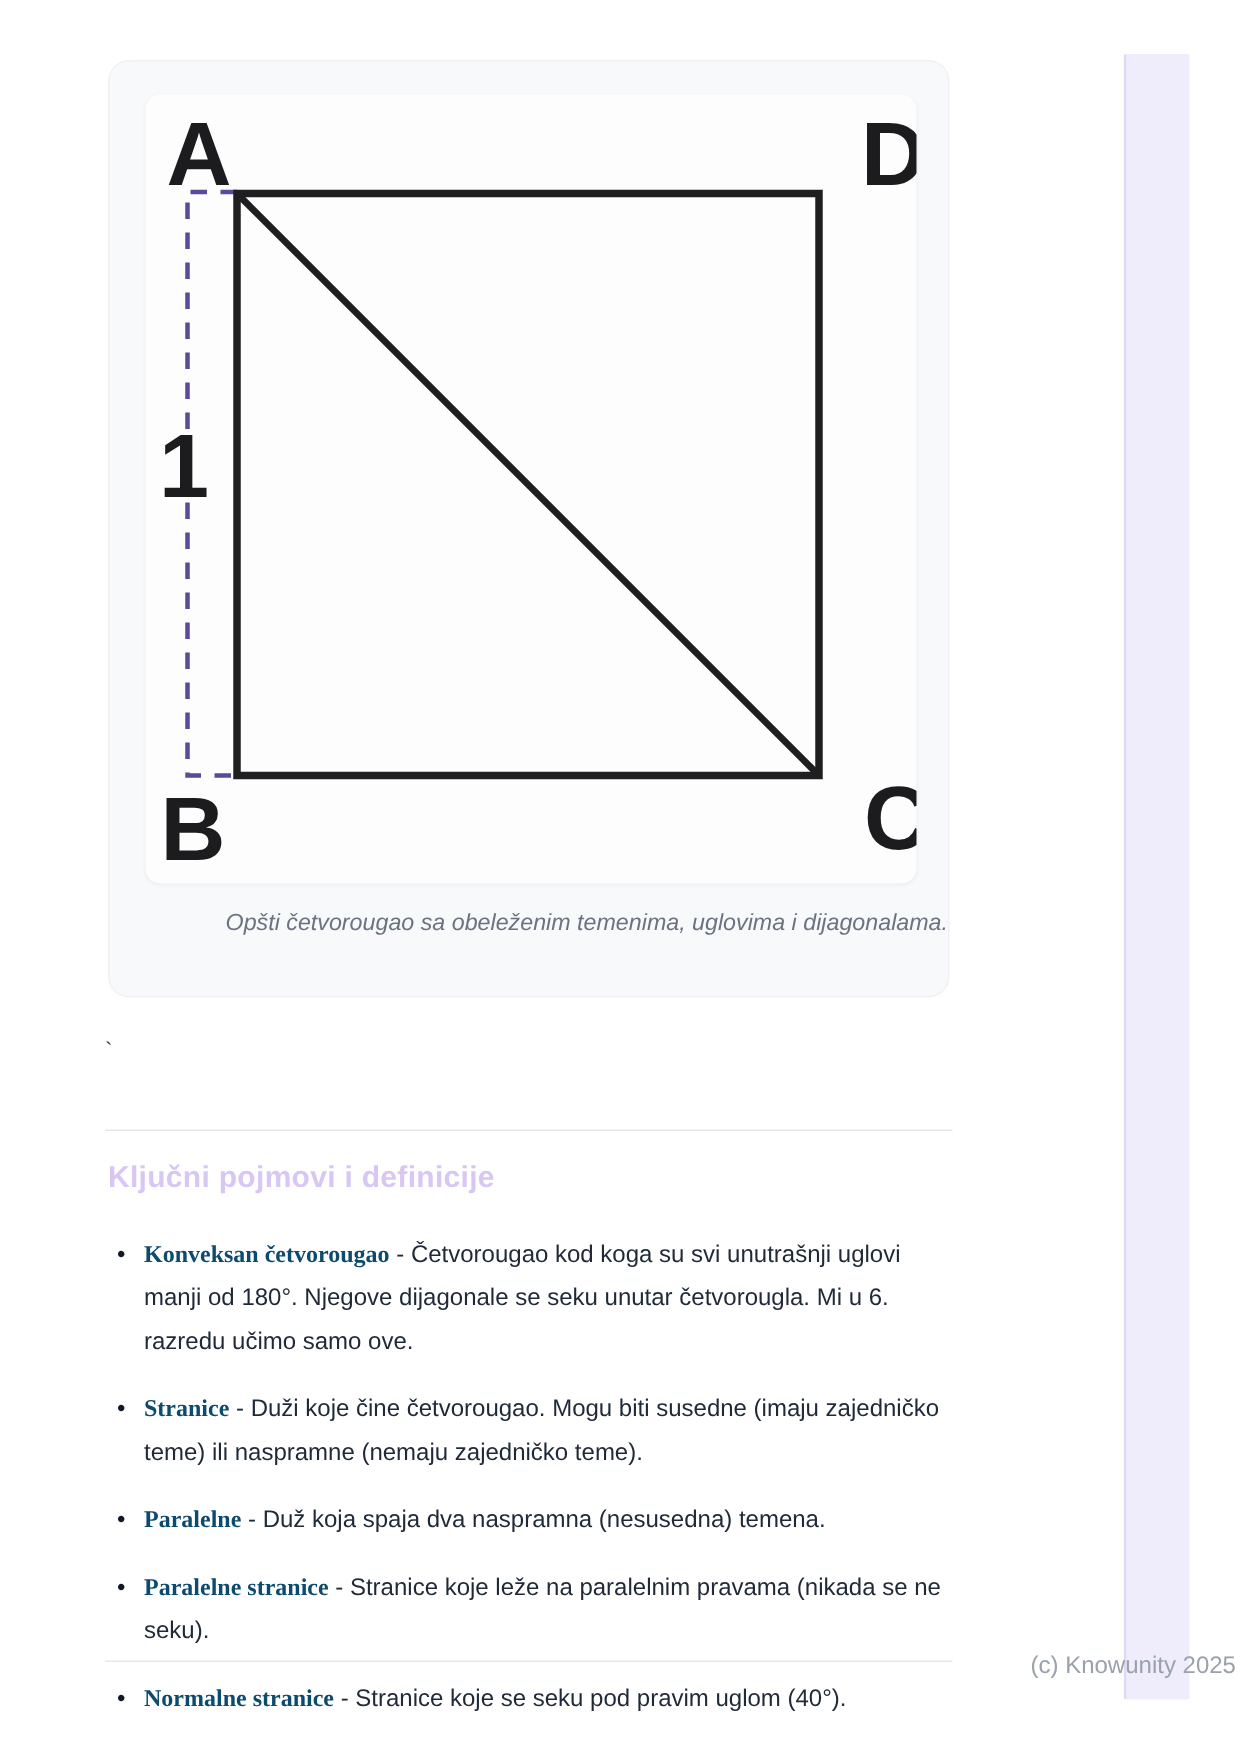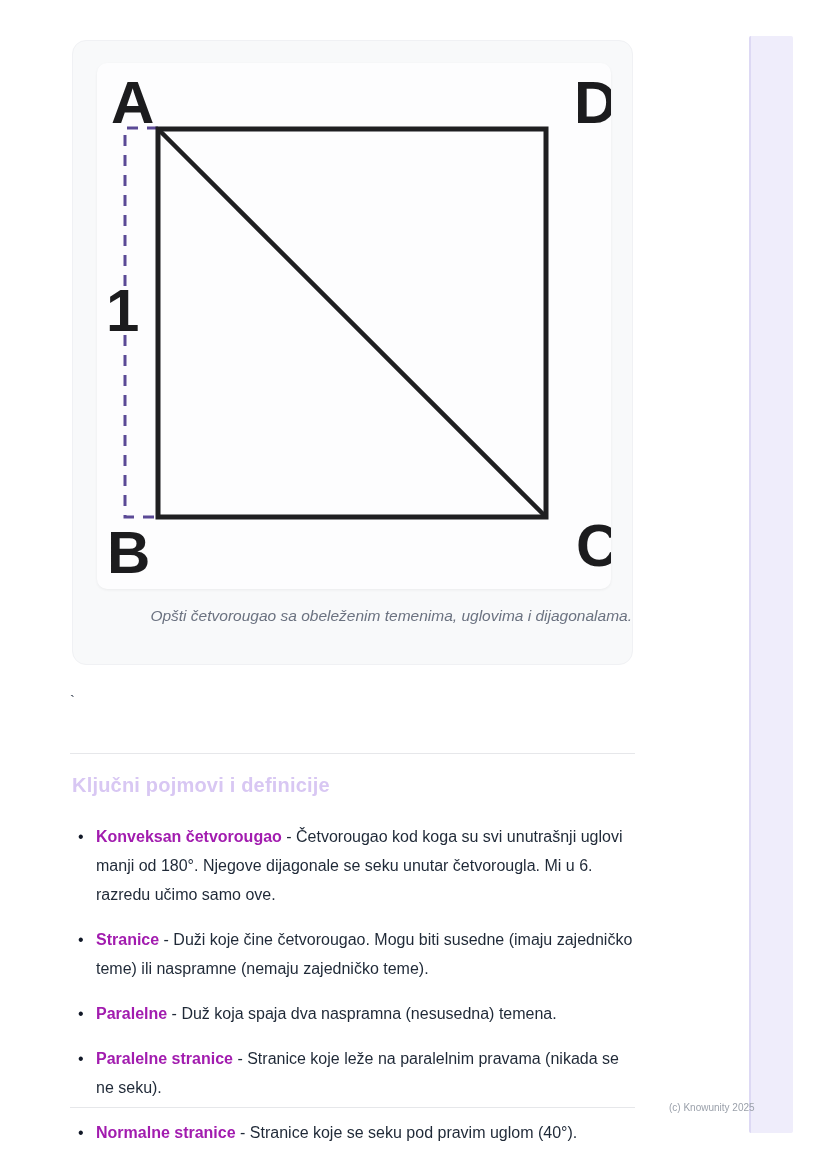--- a/index.html
+++ b/index.html
@@ -91,25 +91,25 @@
     line-height: 29px;
     margin-bottom: 16px;
     color: #1f2937;
   }
   .terms-list li .bullet {
     position: absolute;
     left: 6px; top: 0;
     font-size: 16px;
     color: #111827;
   }
-  .term { font-weight: 700; color: #a21caf; }
+  .term { font-weight: 700; color: #0c4a6e; font-family: Liberation Serif, serif; }
   .page-footer {
     position: absolute;
-    left: 669px; top: 1102px;
-    font-size: 10px;
+    left: 687px; top: 1102px;
+    font-size: 16px;
     color: #9ba1ab;
     z-index: 2;
   }
 </style>
 </head>
 <body>
 
 <div class="side-bar"></div>
 
 <div class="content">

